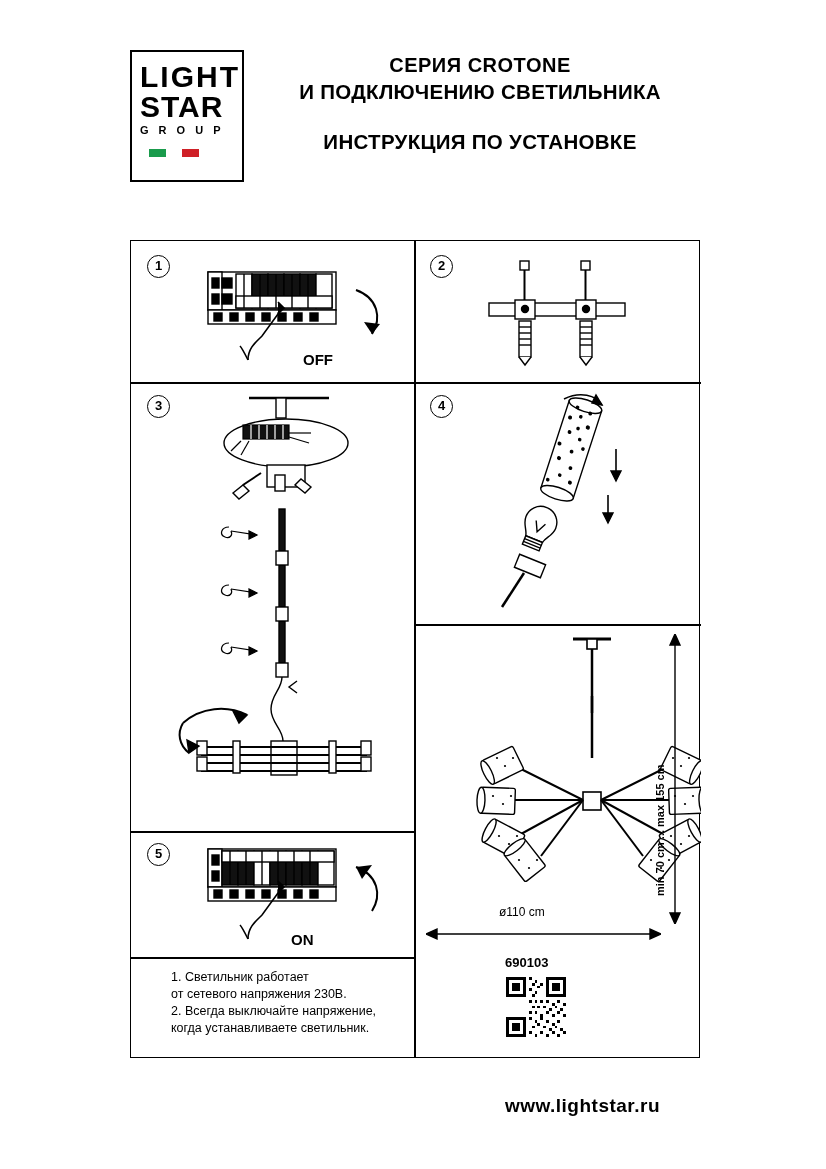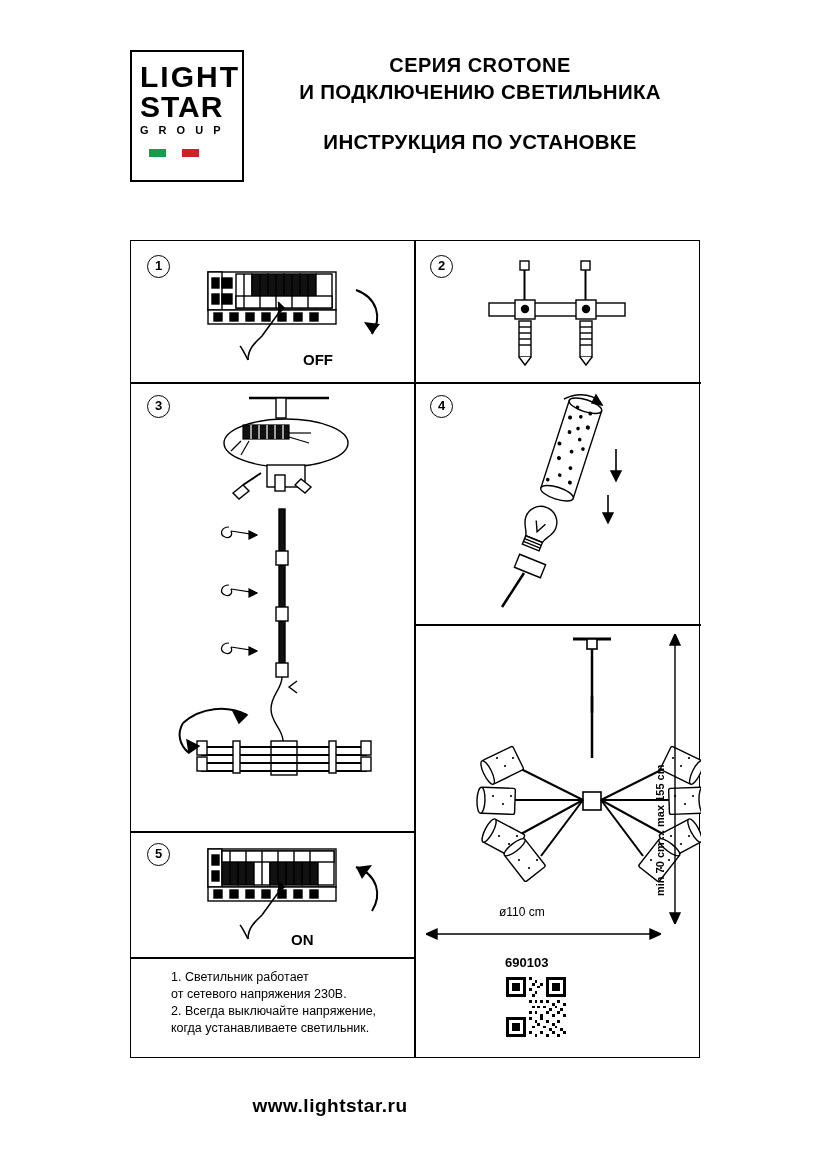--- a/index.html
+++ b/index.html
@@ -135,21 +135,21 @@
   }
   .code-text {
     position: absolute;
     font-size: 13px;
     font-weight: bold;
   }
   .footer {
     position: absolute;
     left: 0; top: 1095px;
     width: 660px;
-    text-align: center;
+    text-align: right;
     font-size: 19px;
     font-weight: bold;
     letter-spacing: 0.5px;
   }
   svg { display: block; }
   .qr {
     position: absolute;
     image-rendering: pixelated;
   }
 </style>

